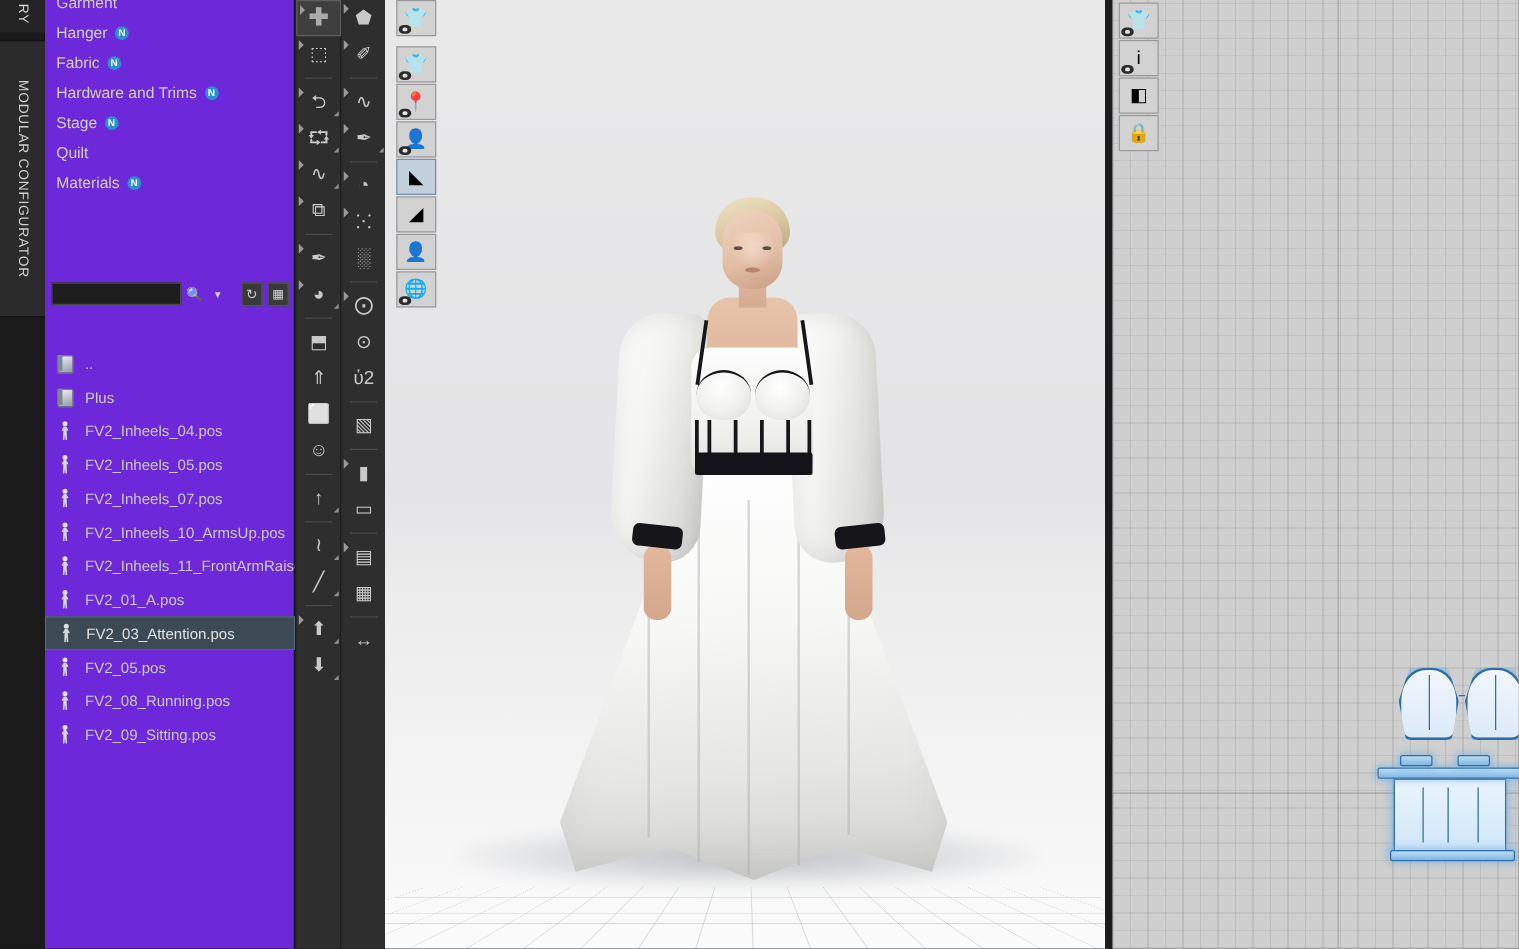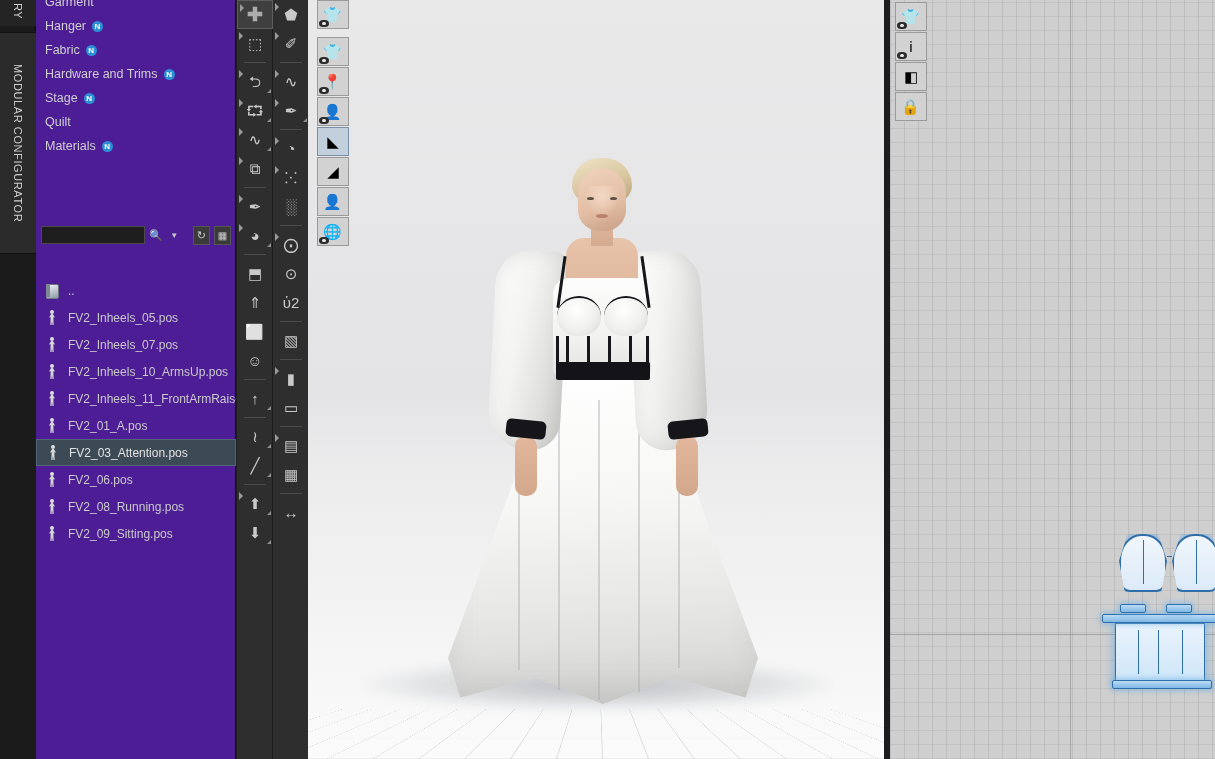--- a/index.html
+++ b/index.html
@@ -15,21 +15,21 @@
               writing-mode:vertical-rl; text-align:center;
               display:flex; align-items:center; justify-content:center; }
   .rail-tab.t1 { top:-4px; height:30px; background:#242424; color:#d0d0d0; }
   .rail-tab.t2 { top:32px; height:222px; background:#2b2b2b;
                  border-top:1px solid #111; border-bottom:1px solid #111; }
   .rail-rest { position:absolute; left:0; top:255px; width:36px; height:504px;
                background:#1b1b1b; }
 
   
   .libpanel { position:absolute; left:36px; top:0; width:200px; height:759px;
-              background:#4c1d95; border-right:1px solid #111; }
+              background:#6d28d9; border-right:1px solid #111; }
 
   .cat-list { position:absolute; left:0; top:-10px; width:200px; }
   .cat-item { height:24px; line-height:24px; padding-left:9px;
               color:#cfcfcf; font-size:12.5px; white-space:nowrap;
               display:flex; align-items:center; }
   .cat-item.sel { background:#3c4a55; color:#8ec4e8;
                   border:1px solid #4d6172; height:25px; }
   .nbadge { display:inline-block; width:11px; height:11px; margin-left:6px;
             border-radius:50%; background:#2b8fd4; color:#fff;
             font-size:8px; line-height:11px; text-align:center;
@@ -251,20 +251,28 @@
       <div class="sqbtn" style="font-size:10px;">▦</div>
     </div>
 
 
     <div class="filelist" id="file-list">
         <div class="filerow">
           <span class="ficon folder"></span>
           <span>..</span>
         </div>
         <div class="filerow">
+          <span class="ficon folder"></span>
+          <span>Plus</span>
+        </div>
+        <div class="filerow">
+          <span class="ficon person"></span>
+          <span>FV2_Inheels_04.pos</span>
+        </div>
+        <div class="filerow">
           <span class="ficon person"></span>
           <span>FV2_Inheels_05.pos</span>
         </div>
         <div class="filerow">
           <span class="ficon person"></span>
           <span>FV2_Inheels_07.pos</span>
         </div>
         <div class="filerow">
           <span class="ficon person"></span>
           <span>FV2_Inheels_10_ArmsUp.pos</span>
@@ -276,21 +284,21 @@
         <div class="filerow">
           <span class="ficon person"></span>
           <span>FV2_01_A.pos</span>
         </div>
         <div class="filerow sel">
           <span class="ficon person"></span>
           <span>FV2_03_Attention.pos</span>
         </div>
         <div class="filerow">
           <span class="ficon person"></span>
-          <span>FV2_06.pos</span>
+          <span>FV2_05.pos</span>
         </div>
         <div class="filerow">
           <span class="ficon person"></span>
           <span>FV2_08_Running.pos</span>
         </div>
         <div class="filerow">
           <span class="ficon person"></span>
           <span>FV2_09_Sitting.pos</span>
         </div>
       </div>

